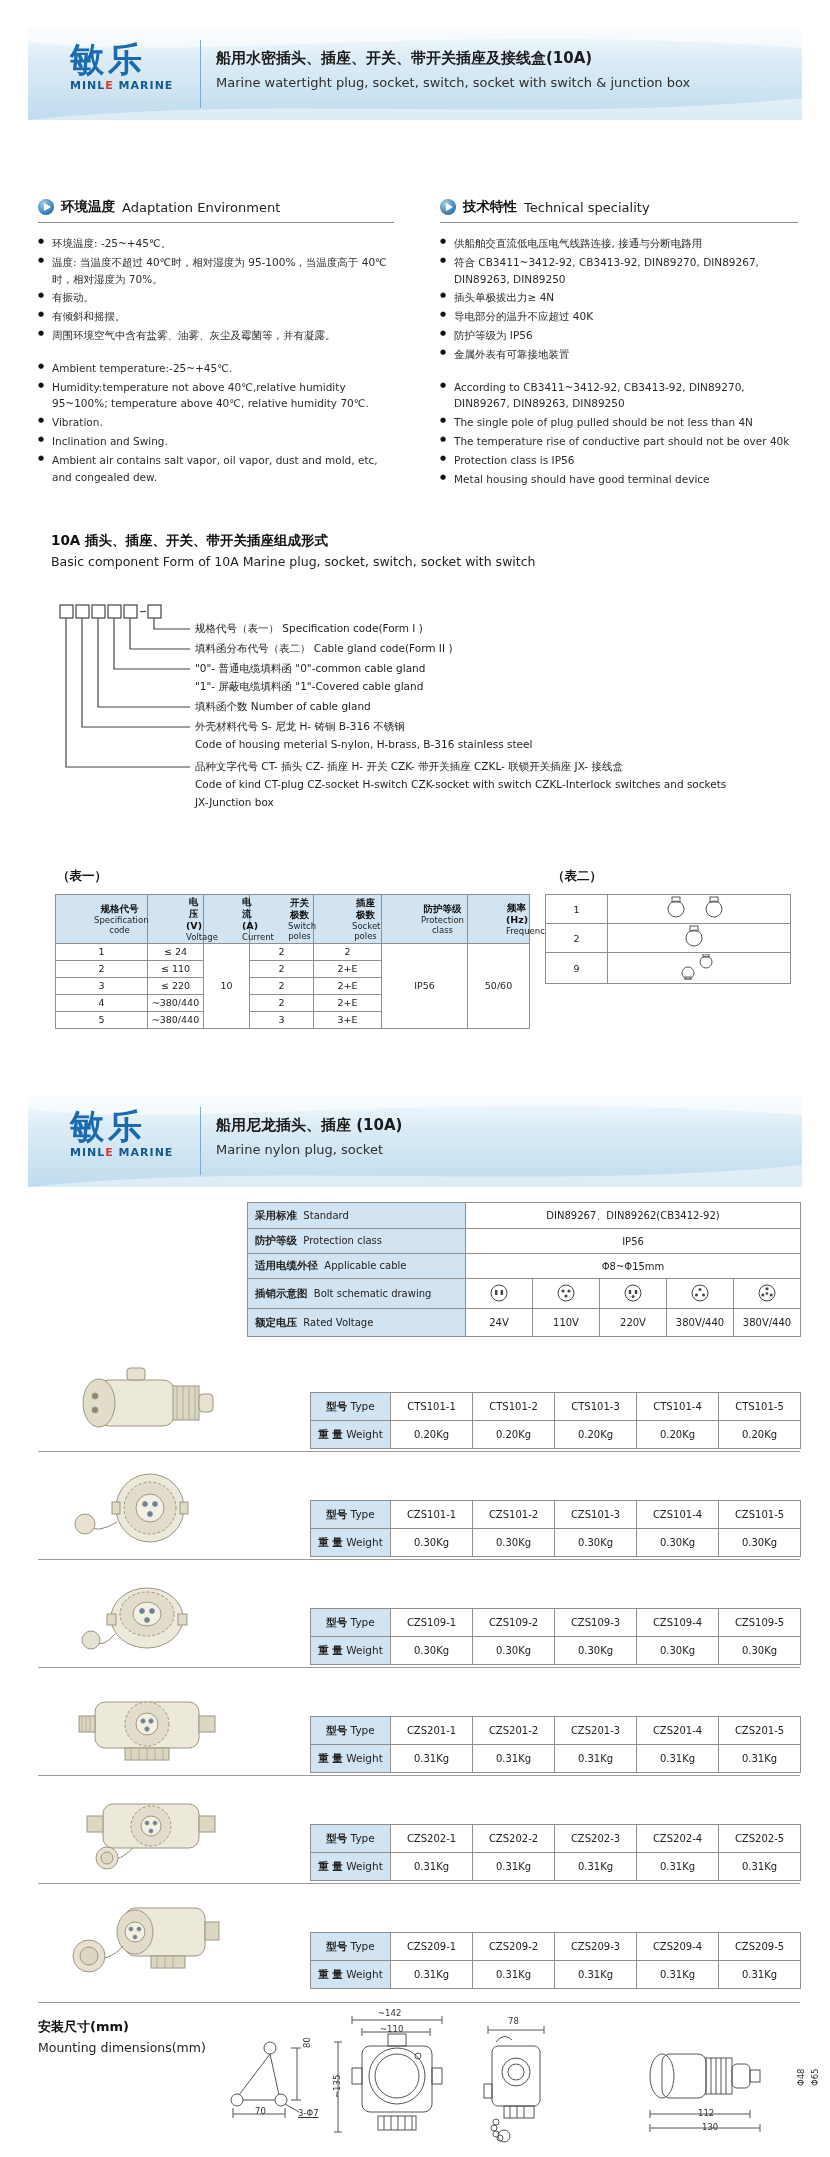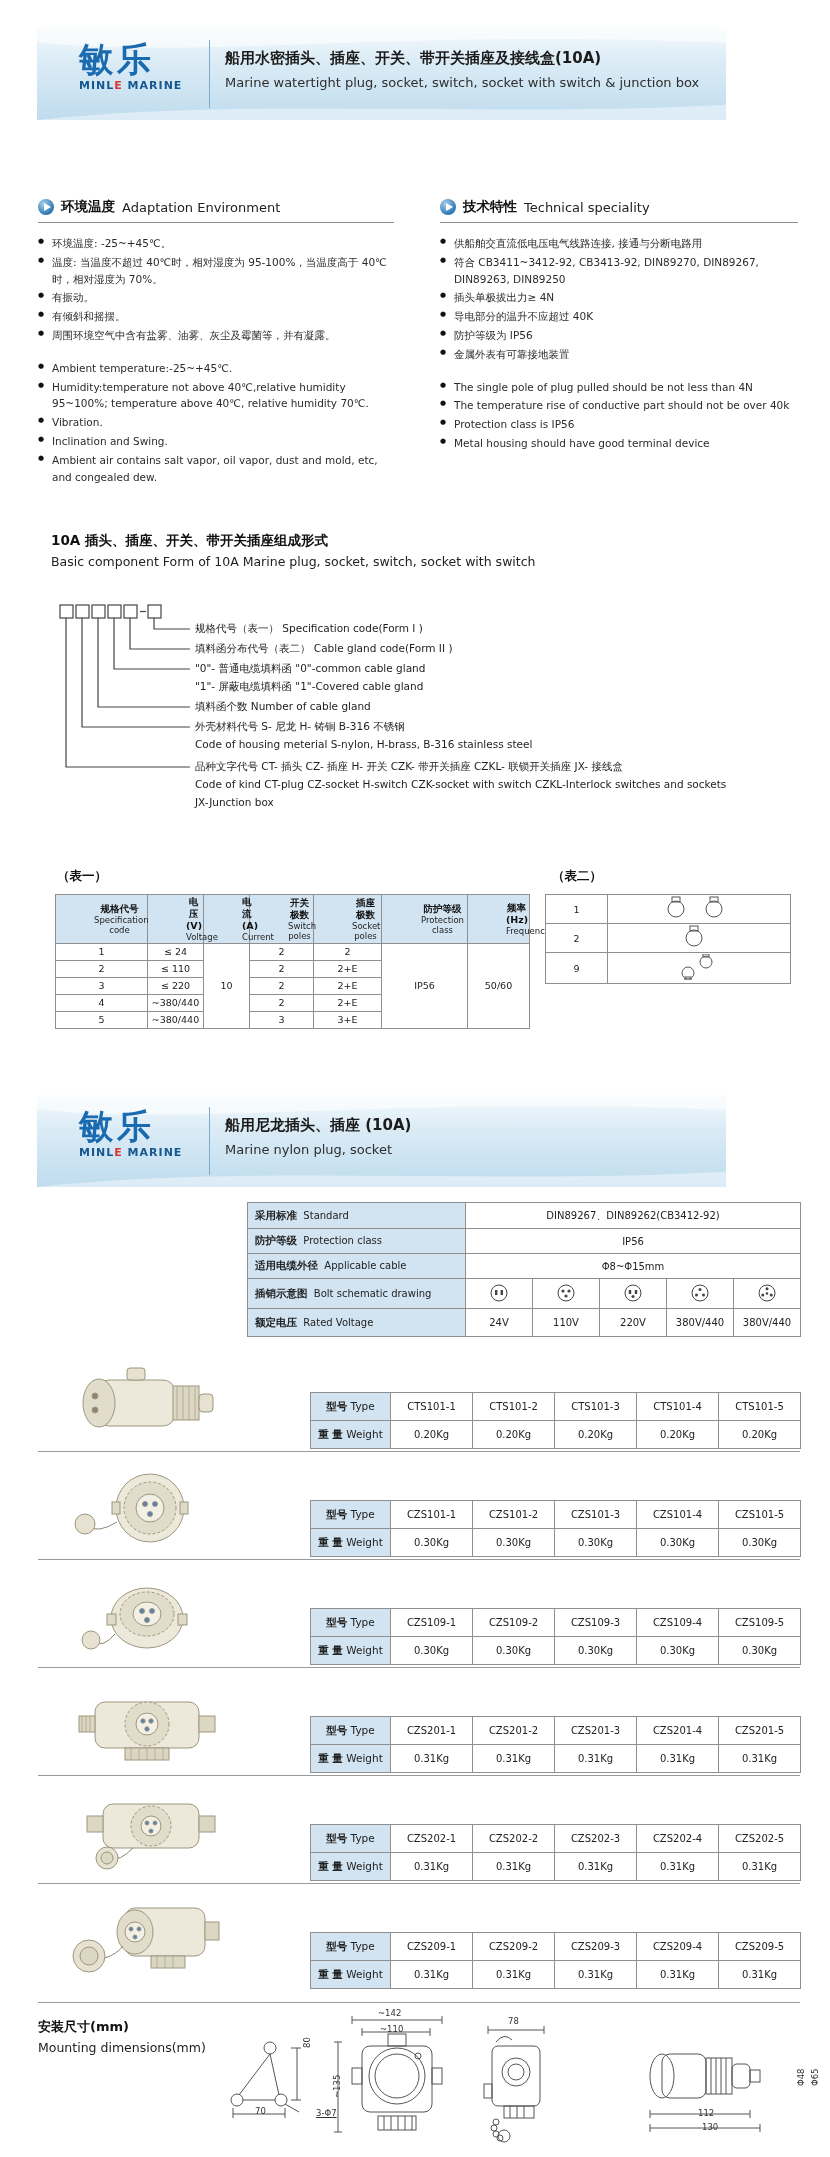--- a/index.html
+++ b/index.html
@@ -1,19 +1,19 @@
 <!DOCTYPE html>
 <html><head>
 <meta charset="utf-8">
 <style>
   html,body{margin:0;padding:0;background:#fff;}
   body{width:830px;height:2157px;position:relative;font-family:"DejaVu Sans","Liberation Sans",sans-serif;color:#222;overflow:hidden;}
   .abs{position:absolute;}
   
-  .band{left:37px;width:689px;height:92px;background:linear-gradient(180deg,#f4fafd 0%,#dcecf6 35%,#bfdcee 100%);overflow:hidden;}
+  .band{left:28px;width:774px;height:92px;background:linear-gradient(180deg,#f4fafd 0%,#dcecf6 35%,#bfdcee 100%);overflow:hidden;}
   .band svg{position:absolute;left:0;top:0;}
   .logo-cn{font-size:34px;font-weight:bold;color:#1a6ab0;letter-spacing:4px;line-height:1;}
   .logo-en{font-size:11px;font-weight:bold;color:#15588f;letter-spacing:1px;margin-top:3px;}
   .logo-en .accent{color:#d8372f;}
   .vline{width:1px;background:#7fa9c9;}
   .t-cn{font-size:15px;font-weight:bold;color:#1b1b1b;}
   .t-en{font-size:13px;color:#2e2e2e;}
   
   .col-head{display:flex;align-items:center;gap:7px;}
   .play-ico{width:16px;height:16px;border-radius:50%;background:radial-gradient(circle at 35% 30%,#a8cfe8,#2a76b4 70%);position:relative;flex:0 0 16px;}
@@ -100,20 +100,21 @@
   <div class="head-rule"></div>
   <ul class="blist">
     <li>供船舶交直流低电压电气线路连接, 接通与分断电路用</li>
     <li>符合 CB3411~3412-92, CB3413-92, DIN89270, DIN89267, DIN89263, DIN89250</li>
     <li>插头单极拔出力≥ 4N</li>
     <li>导电部分的温升不应超过 40K</li>
     <li>防护等级为 IP56</li>
     <li>金属外表有可靠接地装置</li>
   </ul>
   <ul class="blist en">
+    <li>According to CB3411~3412-92, CB3413-92, DIN89270, DIN89267, DIN89263, DIN89250</li>
     <li>The single pole of plug pulled should be not less than 4N</li>
     <li>The temperature rise of conductive part should not be over 40k</li>
     <li>Protection class is IP56</li>
     <li>Metal housing should have good terminal device</li>
   </ul>
 </div>
 
 <div class="abs" style="left:51px;top:532px;width:720px;">
   <div class="sec-title-cn">10A 插头、插座、开关、带开关插座组成形式</div>
   <div class="sec-title-en">Basic component Form of 10A Marine plug, socket, switch, socket with switch</div>
@@ -658,21 +659,21 @@
       <line x1="18" y1="70" x2="18" y2="80"></line>
       <line x1="70" y1="70" x2="70" y2="80"></line>
     <line x1="82" y1="10" x2="82" y2="62"></line>
       <line x1="76" y1="10" x2="86" y2="10"></line>
       <line x1="76" y1="62" x2="86" y2="62"></line>
     <line x1="70" y1="66" x2="84" y2="74"></line>
   </g>
 </svg>
 <div class="abs dim" style="left:255px;top:2106px;">70</div>
 <div class="abs dim rot" style="left:302px;top:2048px;">80</div>
-<div class="abs dim" style="left:316px;top:2108px;text-decoration:underline;">3-Φ7</div>
+<div class="abs dim" style="left:298px;top:2108px;text-decoration:underline;">3-Φ7</div>
 
 <svg class="abs" style="left:330px;top:2016px;" width="130" height="128" viewBox="0 0 130 128">
   <g fill="none" stroke="#555" stroke-width="1">
     <line x1="22" y1="4" x2="112" y2="4"></line>
       <line x1="22" y1="0" x2="22" y2="8"></line>
       <line x1="112" y1="0" x2="112" y2="8"></line>
     <line x1="32" y1="16" x2="100" y2="16"></line>
       <line x1="32" y1="12" x2="32" y2="20"></line>
       <line x1="100" y1="12" x2="100" y2="20"></line>
     <line x1="8" y1="26" x2="8" y2="116"></line>

